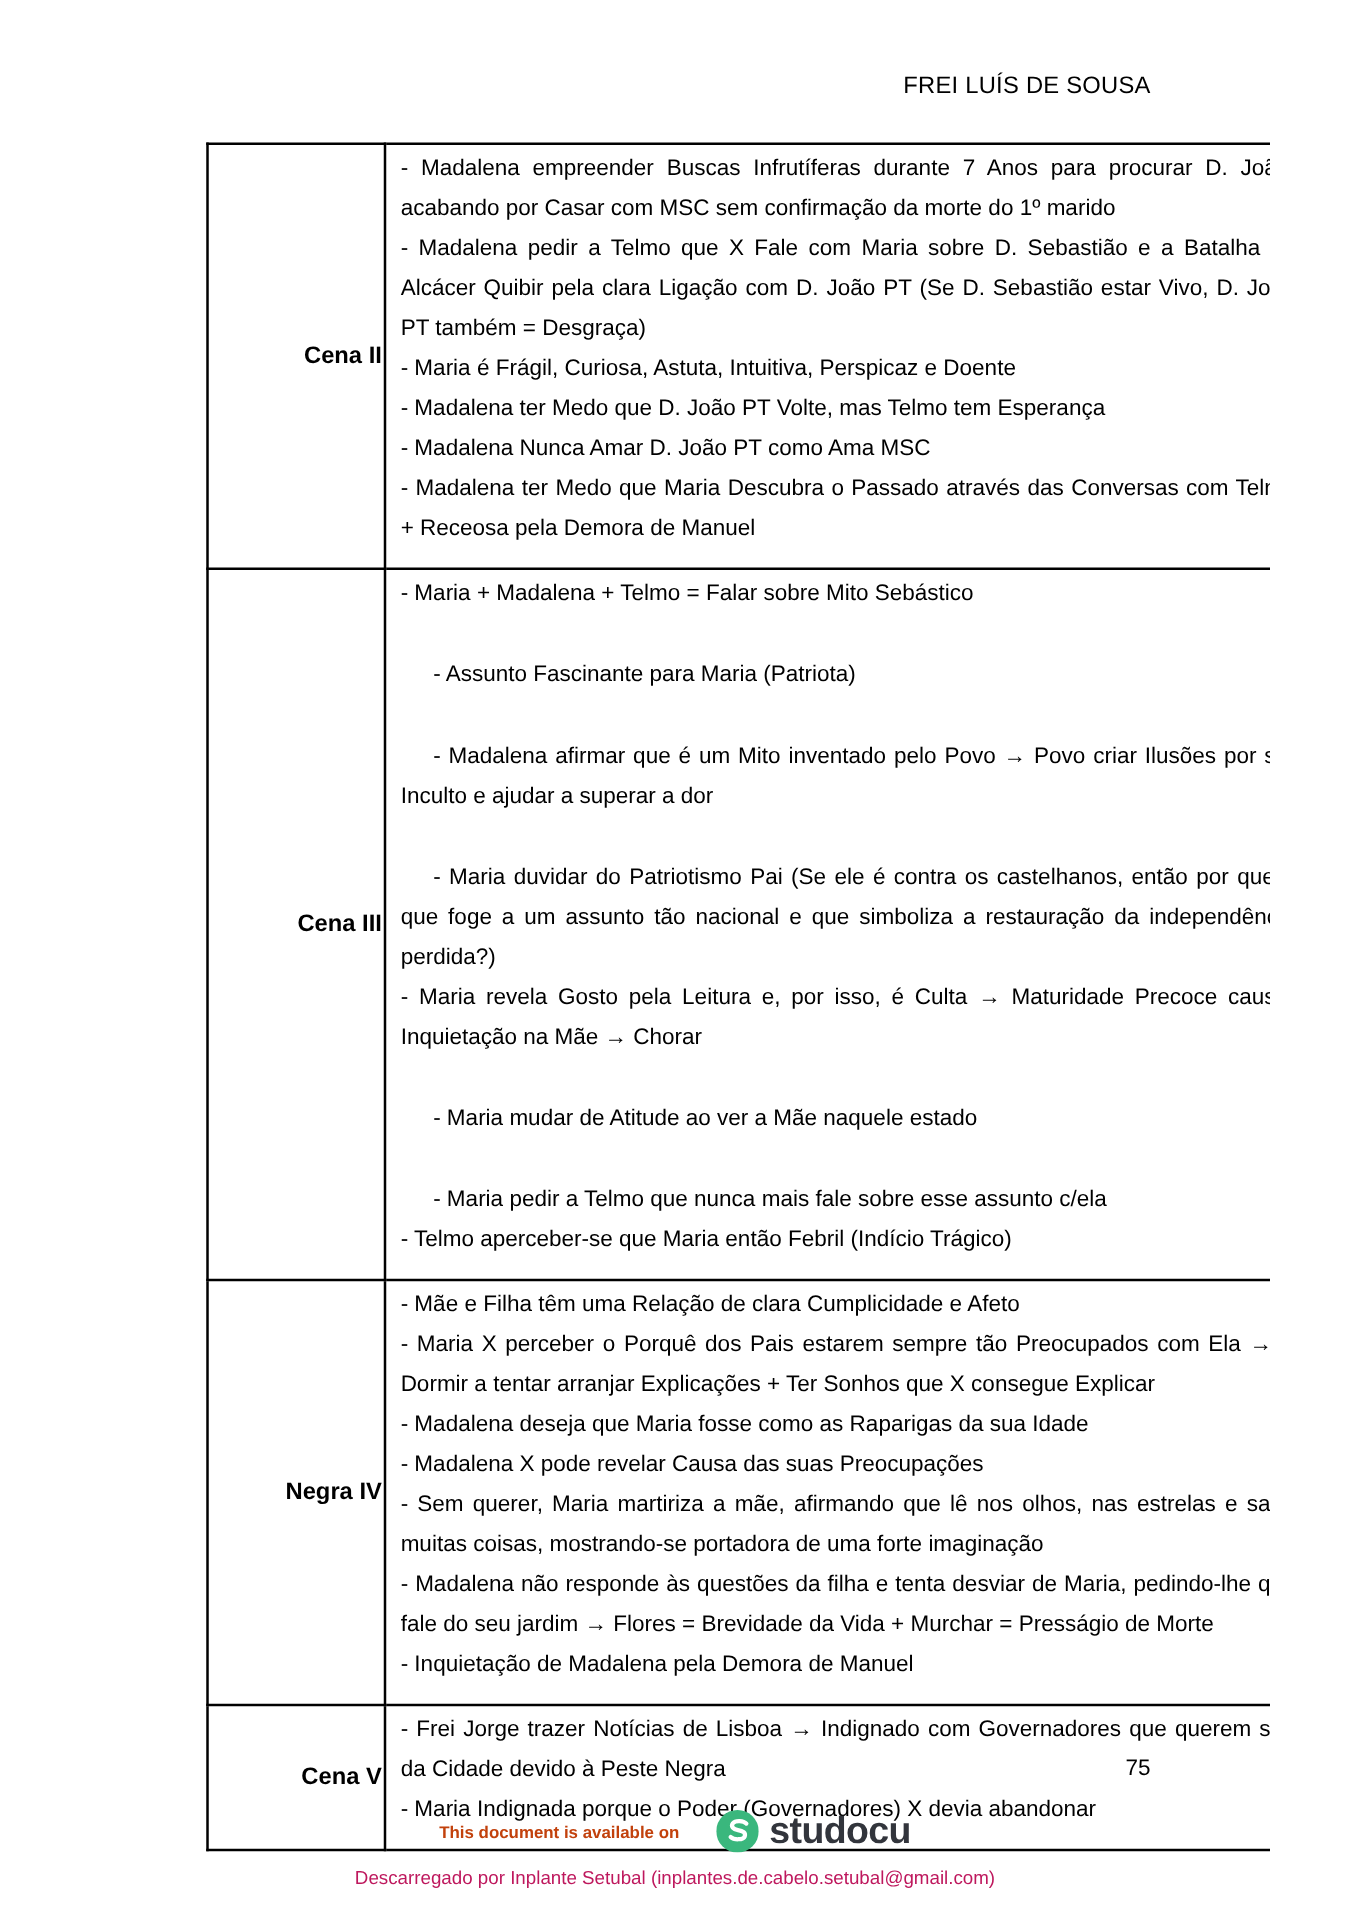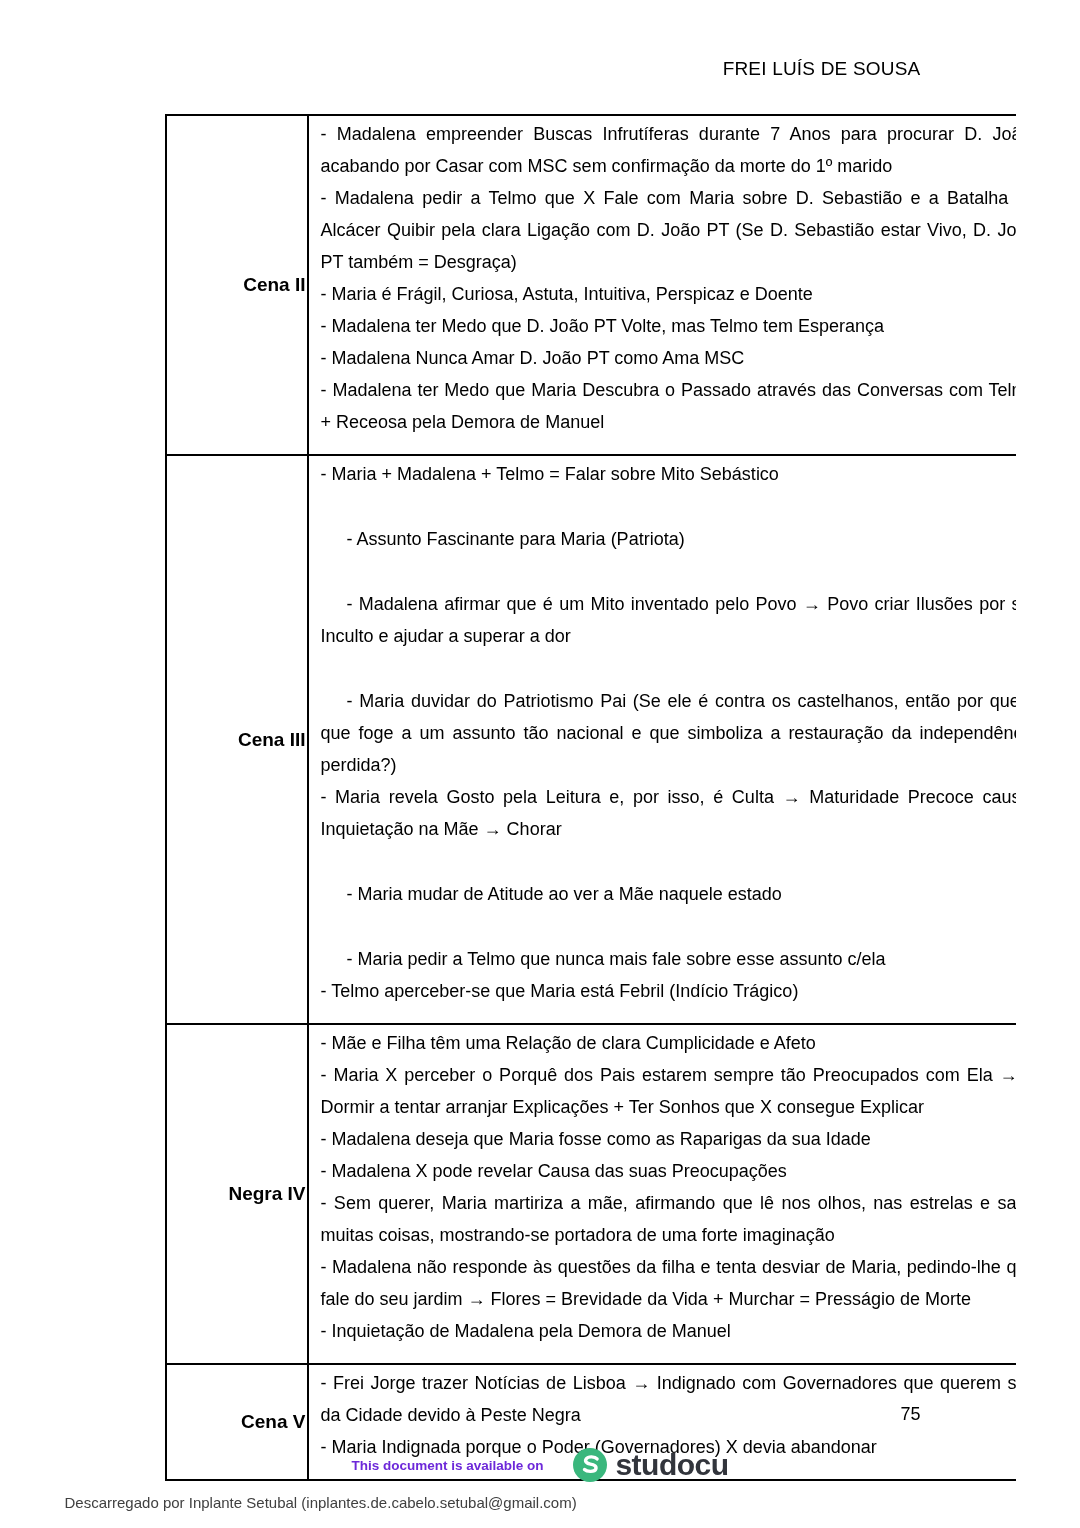--- a/index.html
+++ b/index.html
@@ -64,21 +64,21 @@
     left:0;
     width:100%;
     display:flex;
     justify-content:center;
     align-items:center;
     gap:30px;
   }
   .available-text {
     font-size:13.5px;
     font-weight:bold;
-    color:#6d28d9;
+    color:#c2410c;
   }
   .studocu-logo {
     display:flex;
     align-items:center;
     gap:8px;
     text-decoration:none;
     cursor:pointer;
   }
   .studocu-icon {
     width:34px;
@@ -89,23 +89,23 @@
     font-size:30px;
     font-weight:bold;
     color:#32353c;
     letter-spacing:-0.5px;
   }
   .download-line {
     position:absolute;
     top:1494px;
     left:0;
     width:100%;
-    text-align:left;
+    text-align:center;
     font-size:15px;
-    color:#404040;
+    color:#be185d;
   }
 </style>
 </head>
 <body>
 
 <div class="page">
 
   <div class="doc-header">FREI LUÍS DE SOUSA</div>
 
   <table class="scene-table">
@@ -124,21 +124,21 @@
         <tr>
           <td class="scene-cell">Cena III</td>
           <td class="content-cell">
             <p>- Maria + Madalena + Telmo = Falar sobre Mito Sebástico</p>
             <p class="indent">- Assunto Fascinante para Maria (Patriota)</p>
             <p class="indent">- Madalena afirmar que é um Mito inventado pelo Povo → Povo criar Ilusões por ser Inculto e ajudar a superar a dor</p>
             <p class="indent">- Maria duvidar do Patriotismo Pai (Se ele é contra os castelhanos, então por que é que foge a um assunto tão nacional e que simboliza a restauração da independência perdida?)</p>
             <p>- Maria revela Gosto pela Leitura e, por isso, é Culta → Maturidade Precoce causar Inquietação na Mãe → Chorar</p>
             <p class="indent">- Maria mudar de Atitude ao ver a Mãe naquele estado</p>
             <p class="indent">- Maria pedir a Telmo que nunca mais fale sobre esse assunto c/ela</p>
-            <p>- Telmo aperceber-se que Maria está Febril (Indício Trágico)</p>
+            <p>- Telmo aperceber-se que Maria então Febril (Indício Trágico)</p>
           </td>
         </tr>
         <tr>
           <td class="scene-cell">Negra IV</td>
           <td class="content-cell">
             <p>- Mãe e Filha têm uma Relação de clara Cumplicidade e Afeto</p>
             <p>- Maria X perceber o Porquê dos Pais estarem sempre tão Preocupados com Ela → X Dormir a tentar arranjar Explicações + Ter Sonhos que X consegue Explicar</p>
             <p>- Madalena deseja que Maria fosse como as Raparigas da sua Idade</p>
             <p>- Madalena X pode revelar Causa das suas Preocupações</p>
             <p>- Sem querer, Maria martiriza a mãe, afirmando que lê nos olhos, nas estrelas e sabe muitas coisas, mostrando-se portadora de uma forte imaginação</p>

